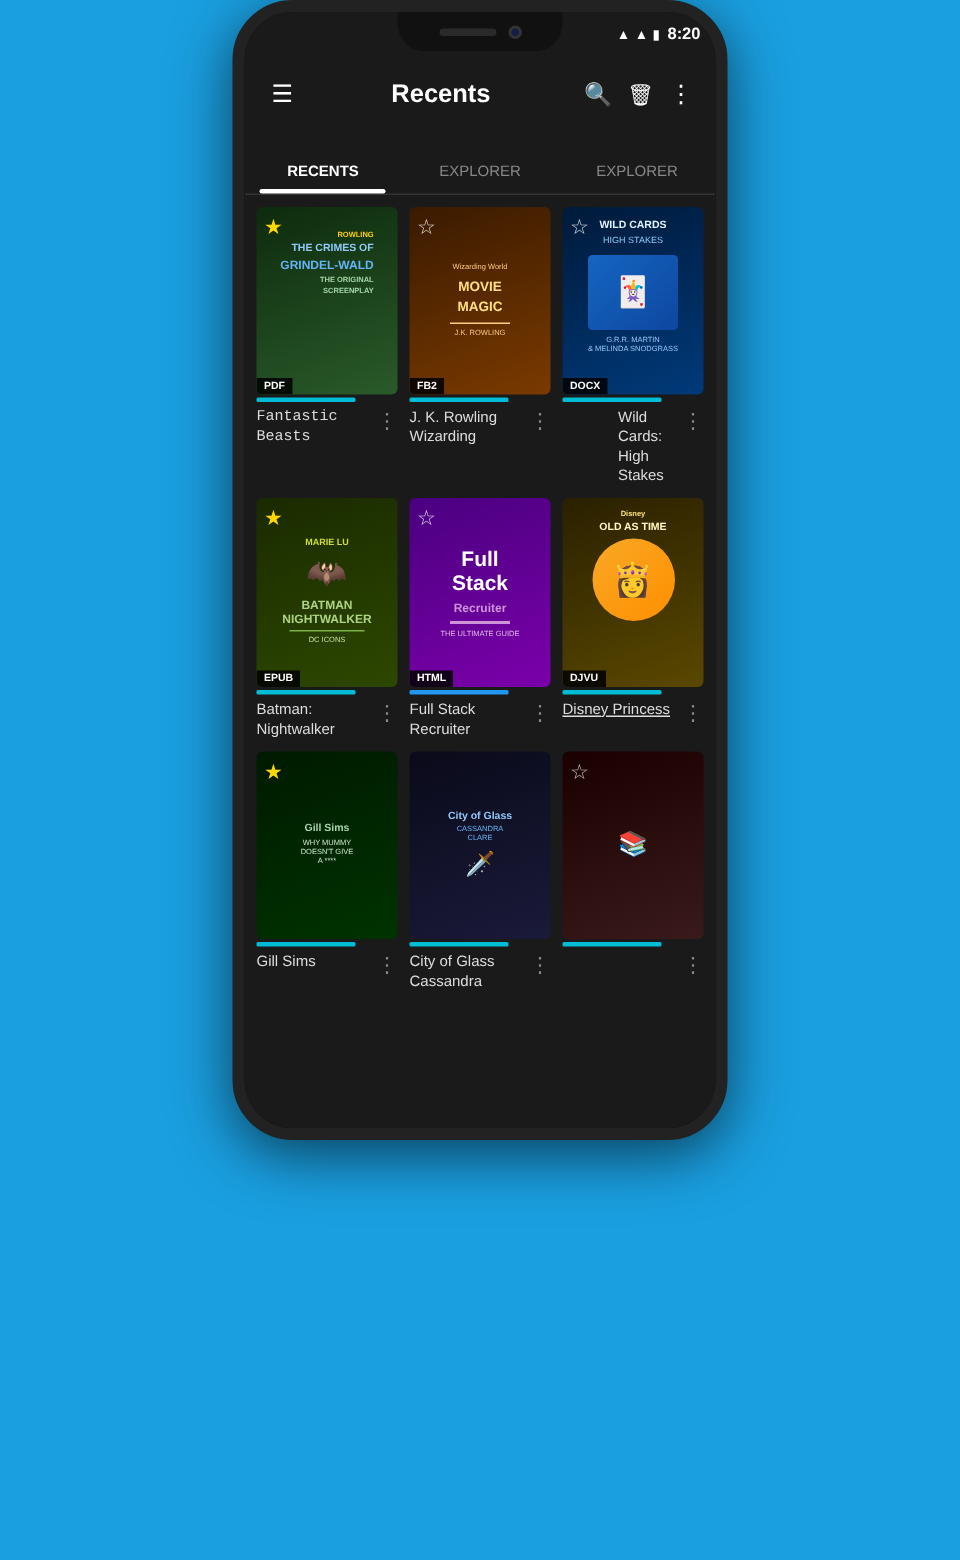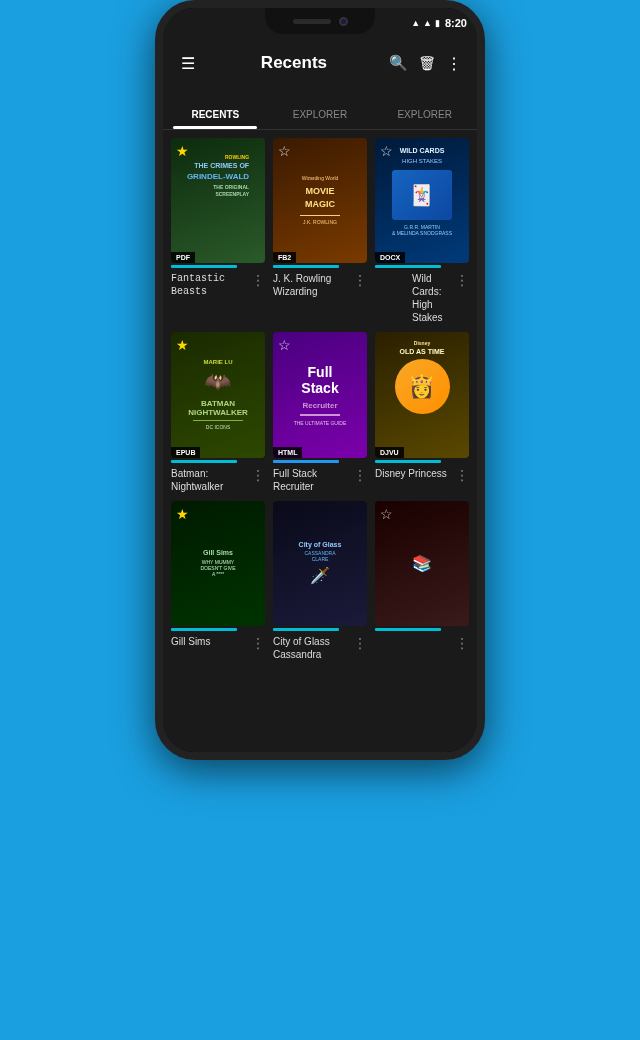--- a/index.html
+++ b/index.html
@@ -166,21 +166,21 @@
                   <div style="font-size:5px;color:#ffe082;text-align:center;font-weight:bold;">Disney</div>
                   <div style="font-size:7px;color:#fff9c4;font-weight:bold;text-align:center;margin-top:2px;">OLD AS TIME</div>
                   <div style="margin-top:4px;width:55px;height:55px;background:linear-gradient(135deg,#f9a825,#ff8f00);border-radius:50%;display:flex;align-items:center;justify-content:center;overflow:hidden;">
                     <div style="font-size:22px;">👸</div>
                   </div>
                 </div>
                 <div style="position:absolute;bottom:0;left:0;background:rgba(0,0,0,0.85);color:white;font-size:7px;padding:2px 5px;font-weight:bold;">DJVU</div>
               </div>
               <div style="height:3px;background:#00bcd4;margin-top:2px;width:70%;border-radius:1px;"></div>
               <div style="display:flex;align-items:flex-start;justify-content:space-between;margin-top:4px;">
-                <div style="color:#ddd;font-size:10px;line-height:1.3;flex:1;">Disney Princess</div>
+                <div style="color:#ddd;font-size:10px;line-height:1.3;flex:1;text-decoration:underline;">Disney Princess</div>
                 <div style="color:#888;font-size:14px;cursor:pointer;">⋮</div>
               </div>
             </div>
 
             <div style="display:flex;flex-direction:column;cursor:pointer;">
               <div style="width:100%;aspect-ratio:3/4;border-radius:4px;position:relative;overflow:hidden;background:linear-gradient(160deg,#001a00,#003300);">
                 <div style="position:absolute;top:5px;left:5px;color:gold;font-size:14px;z-index:2;">★</div>
                 <div style="width:100%;height:100%;display:flex;flex-direction:column;align-items:center;justify-content:center;">
                   <div style="font-size:7px;color:#a5d6a7;font-weight:bold;text-align:center;">Gill Sims</div>
                   <div style="font-size:5px;color:#c8e6c9;text-align:center;margin-top:3px;">WHY MUMMY<br>DOESN'T GIVE<br>A ****</div>

